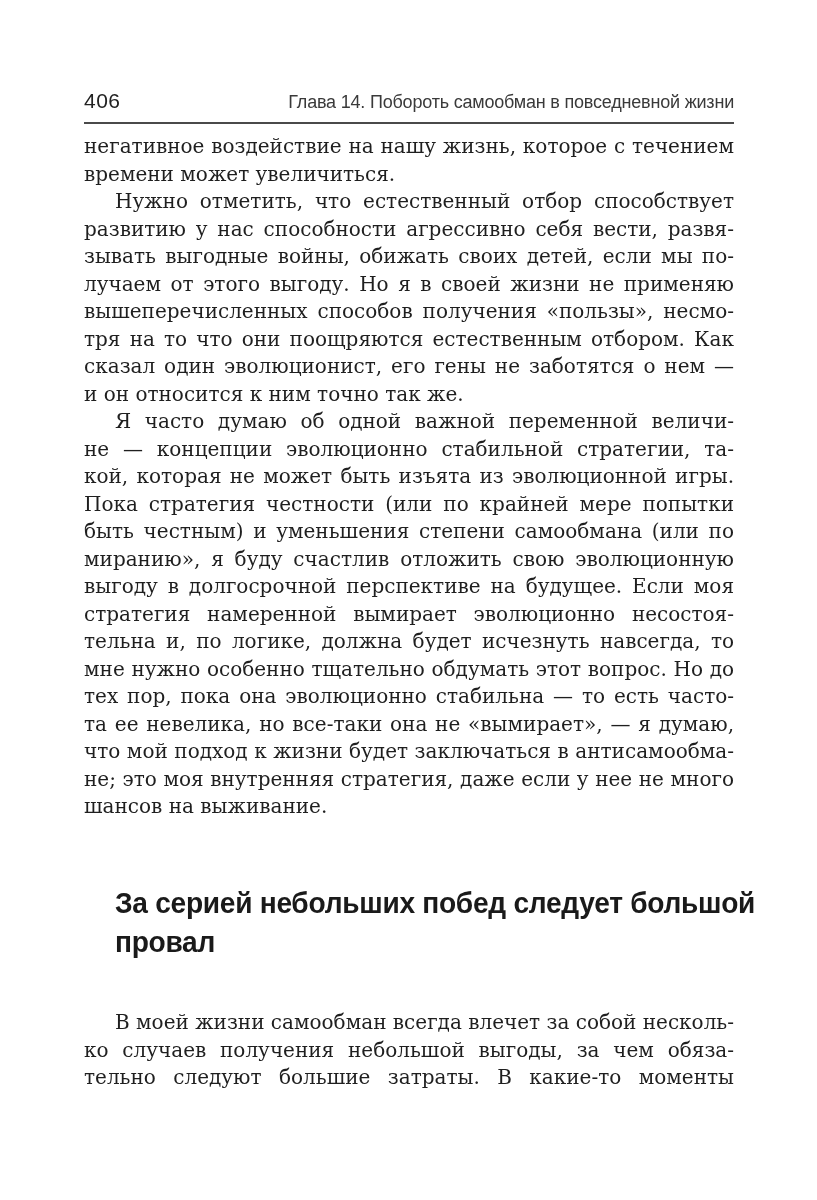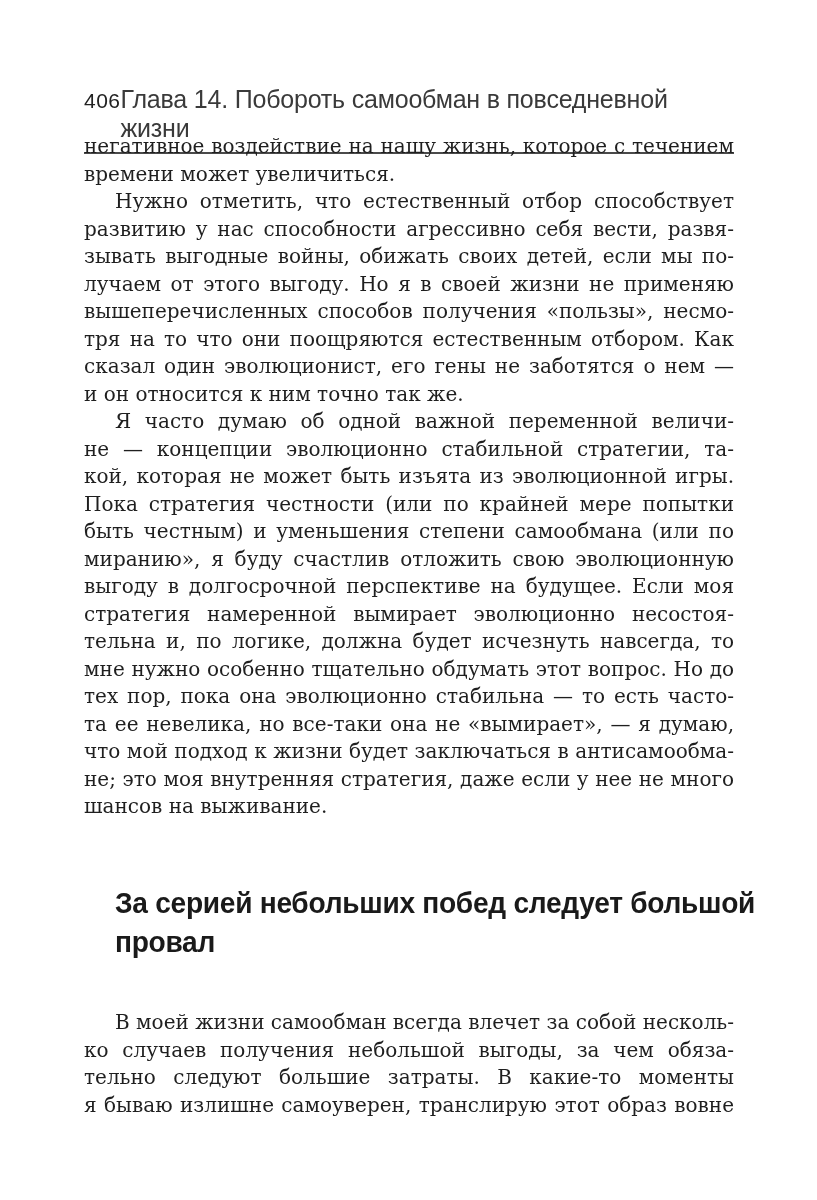--- a/index.html
+++ b/index.html
@@ -38,21 +38,21 @@
     font-family: "Liberation Sans", sans-serif;
   }
   .page-num {
     font-size: 21px;
     font-weight: normal;
     color: var(--page-number);
     letter-spacing: 0.5px;
     margin-top: 18px;
   }
   .chapter-title {
-    font-size: 25px;
+    font-size: 18px;
     font-weight: normal;
     color: var(--running-head);
     letter-spacing: -0.2px;
   }
   
   .text-block {
     position: absolute;
     left: 84px;
     width: 650px;
     font-size: 20px;
@@ -135,17 +135,16 @@
   <h2 class="section-heading">
       <div class="heading-line">За серией небольших побед следует большой</div>
       <div class="heading-line">провал</div>
     </h2>
 
   <div class="text-block block-bottom">
       <div class="paragraph">
         <div class="line indent">В моей жизни самообман всегда влечет за собой несколь-</div>
         <div class="line">ко случаев получения небольшой выгоды, за чем обяза-</div>
         <div class="line">тельно следуют большие затраты. В какие-то моменты</div>
-        <div class="line">я бываю излишне самоуверен, транслирую этот образ вовне</div>
       </div>
     </div>
 
 </div>
 
 </body></html>

